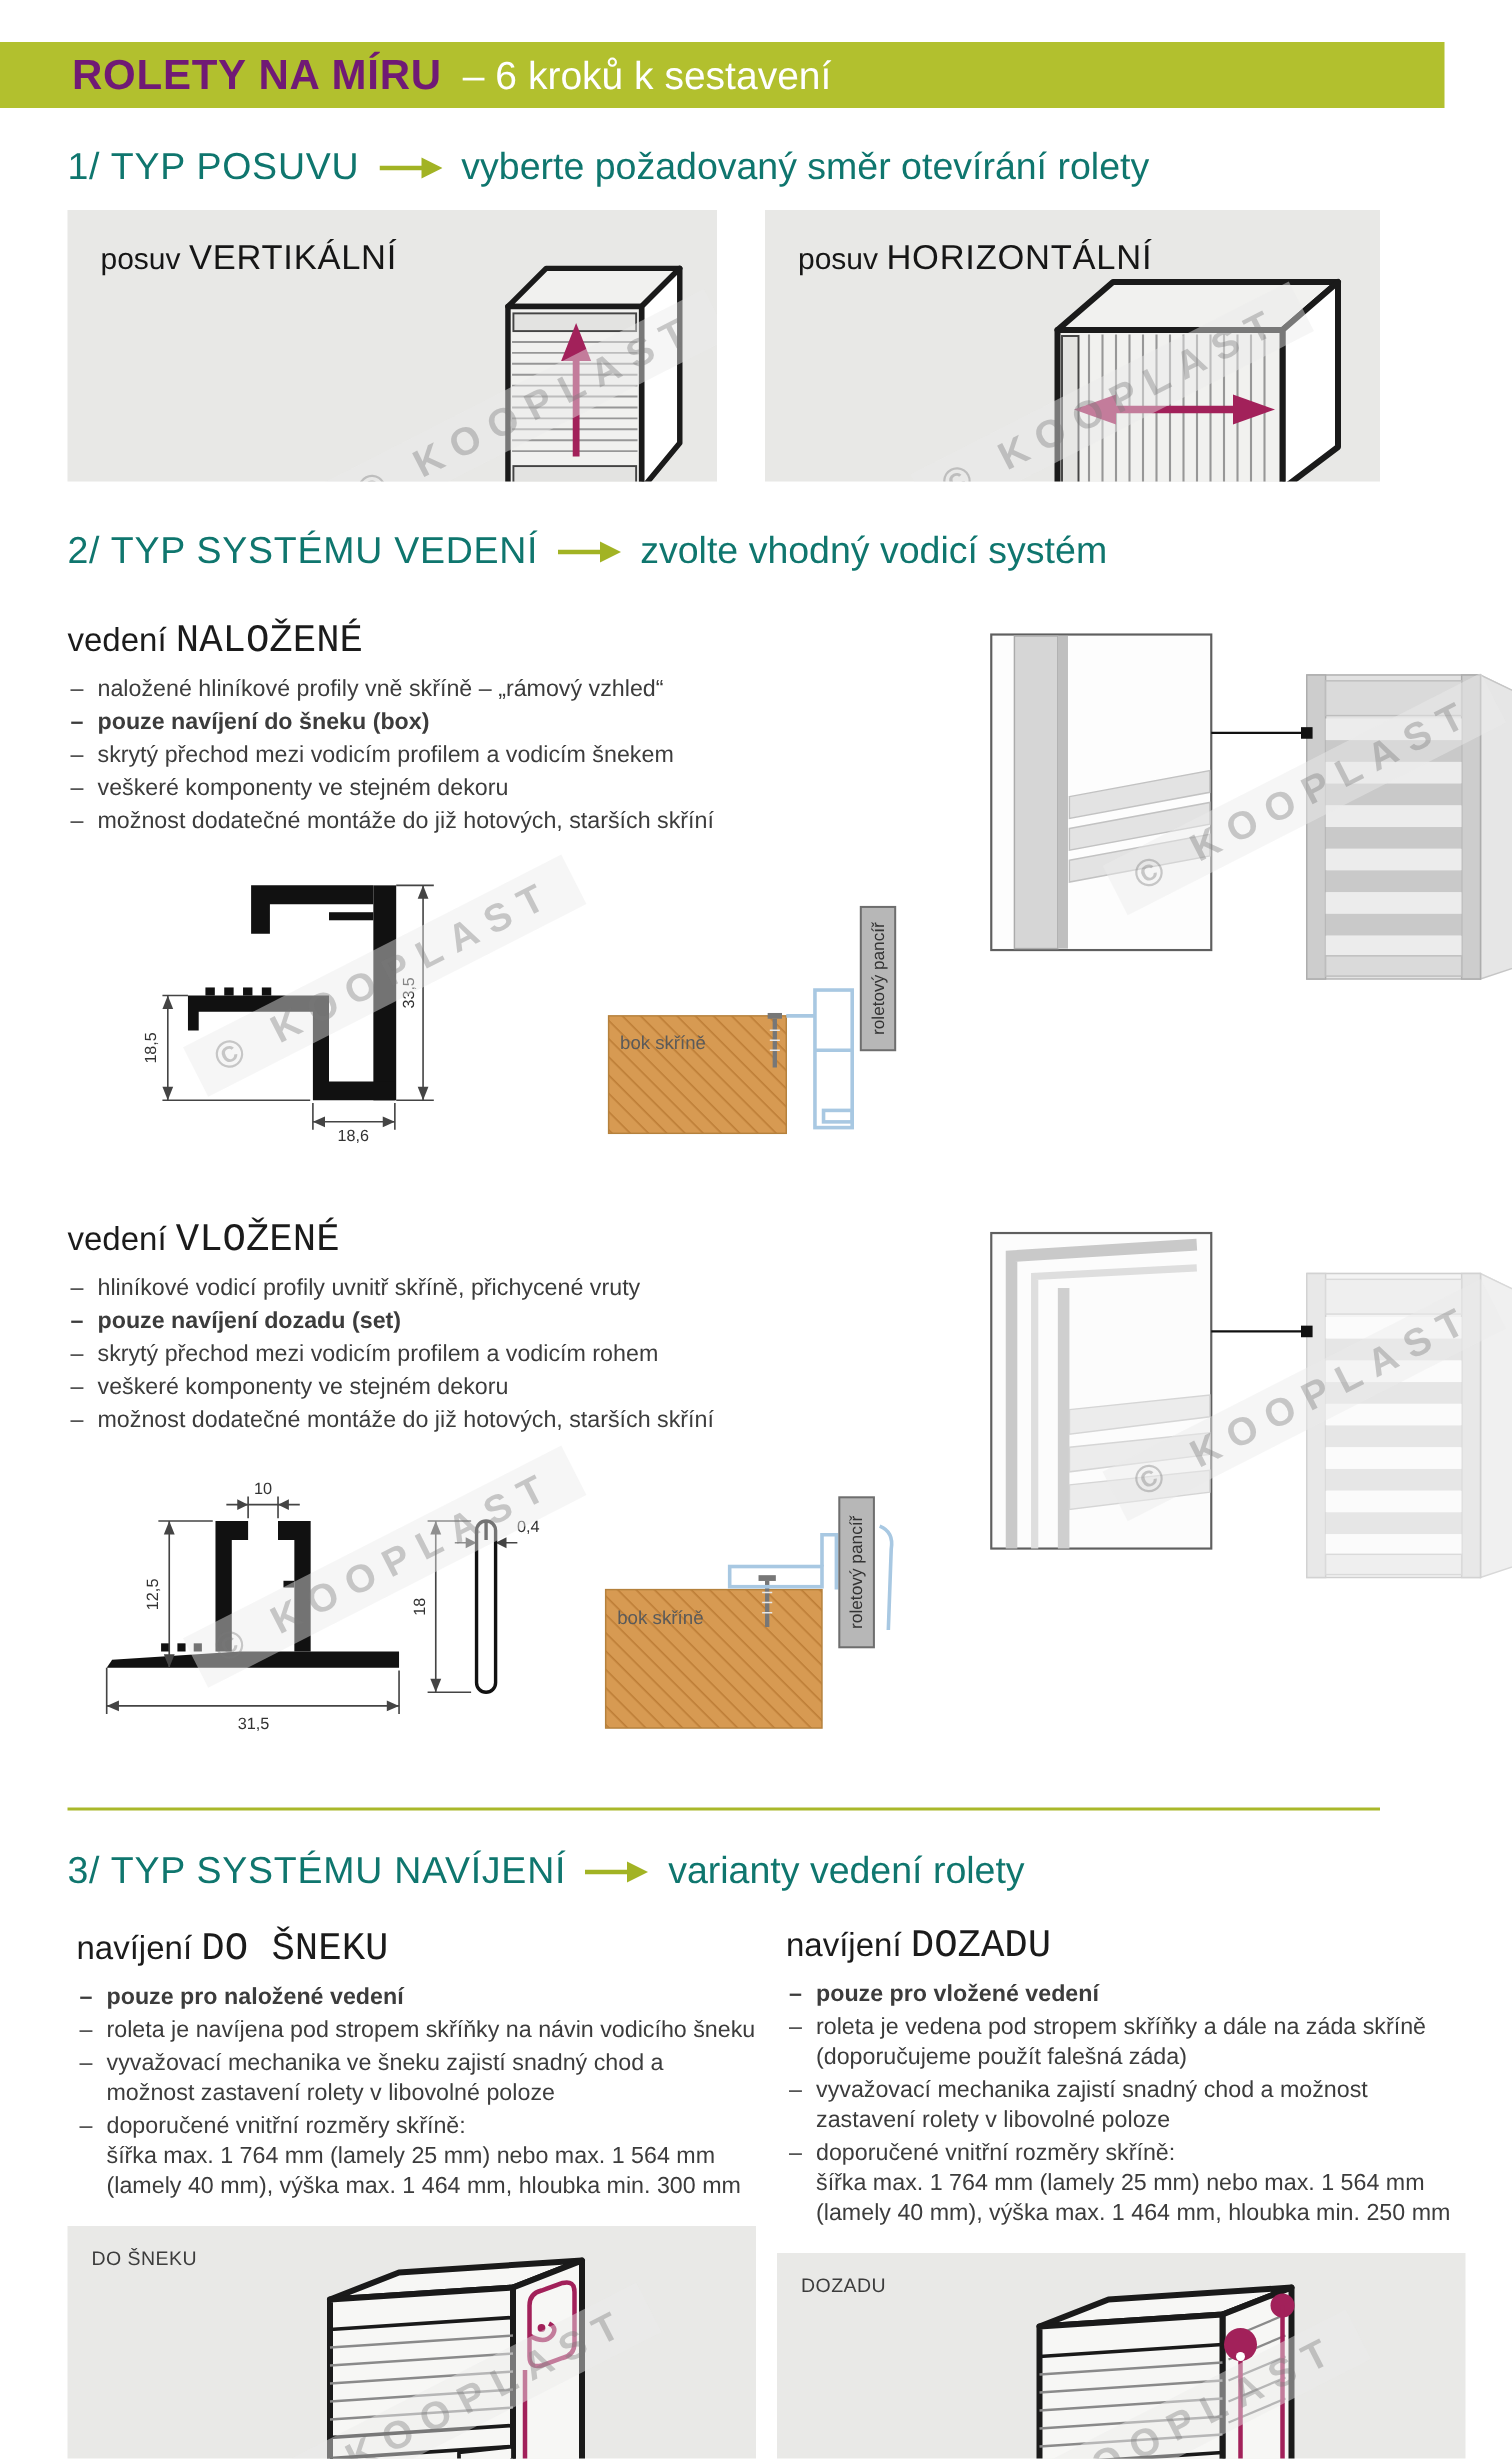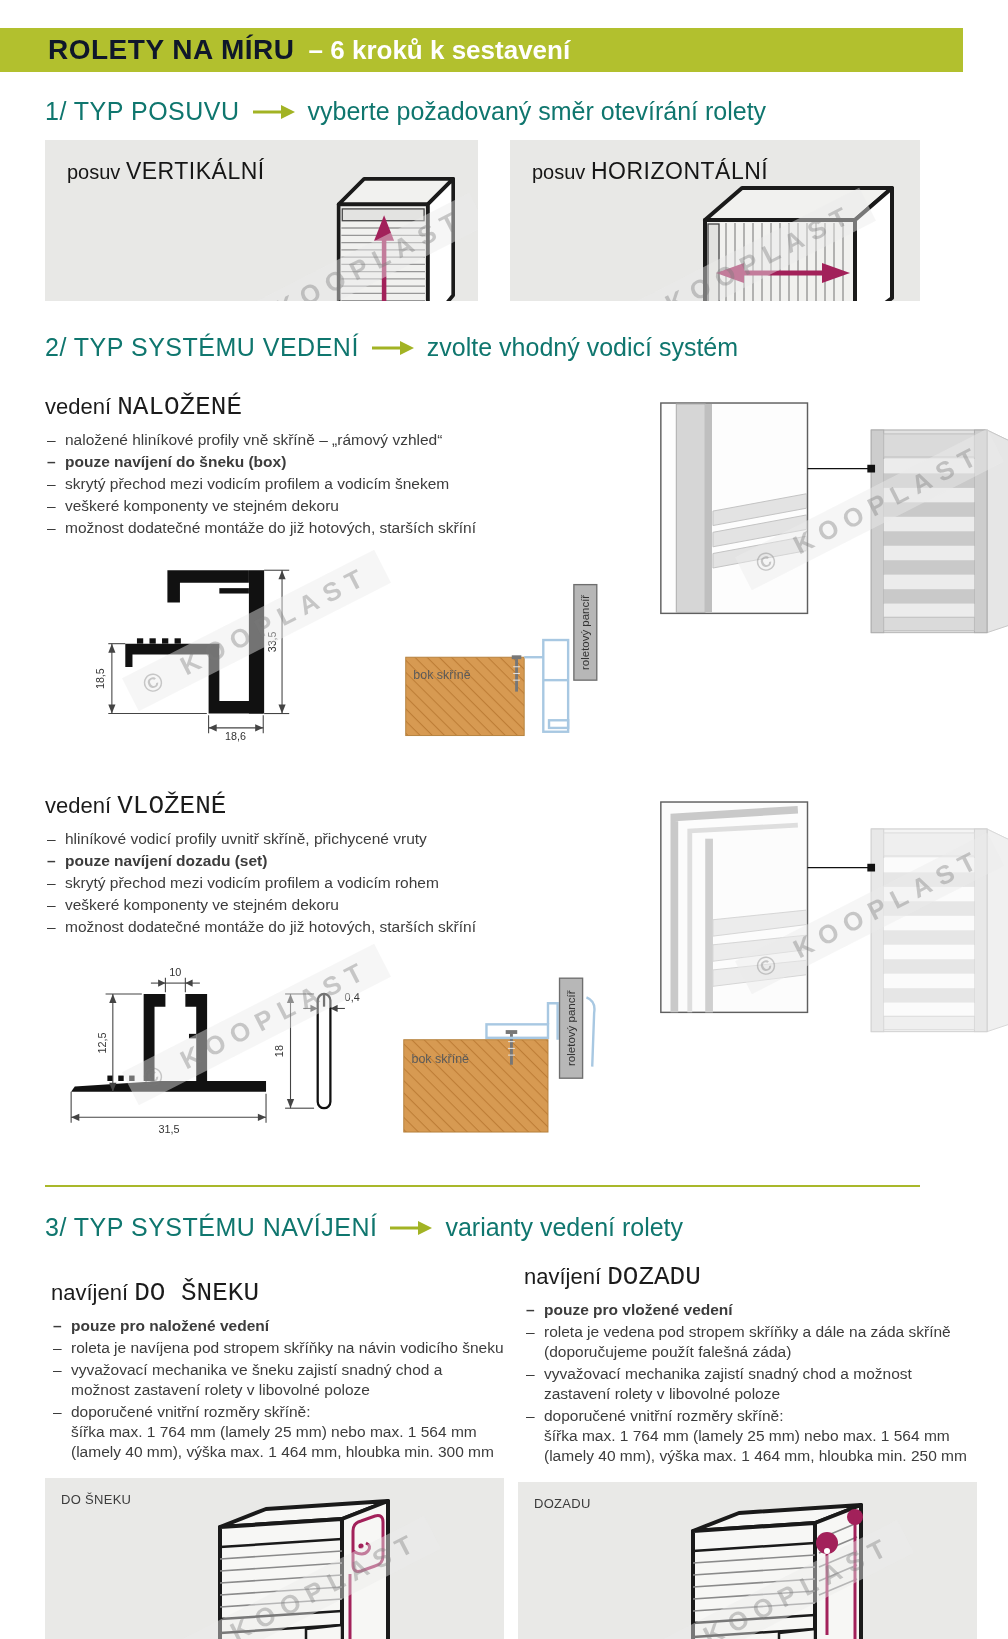--- a/index.html
+++ b/index.html
@@ -1,24 +1,24 @@
 <!DOCTYPE html>
 <html><head>
 <meta charset="utf-8">
 <style>
   html,body{margin:0;padding:0;background:#fff;}
   body{width:1008px;height:1639px;overflow:hidden;font-family:"Liberation Sans",sans-serif;color:#3a3a3a;position:relative;}
   .topbar{margin-top:28px;width:963px;height:44px;background:#b2c02e;display:flex;align-items:center;padding-left:48px;box-sizing:border-box;}
-  .topbar .t1{color:#0f172a;font-size:28px;font-weight:bold;letter-spacing:.5px;}
-  .topbar .t2{color:#fff;font-size:26px;margin-left:14px;font-weight:700;}
+  .topbar .t1{color:#701a75;font-size:28px;font-weight:bold;letter-spacing:.5px;}
+  .topbar .t2{color:#fff;font-size:26px;margin-left:14px;font-weight:400;}
   .content{padding-left:45px;}
   .step-heading{display:flex;align-items:center;gap:13px;color:#0f766e;font-size:25px;margin:25px 0 14px 0;white-space:nowrap;}
   .step-heading .num{letter-spacing:.5px;}
   .cards{display:flex;gap:32px;margin-top:6px;}
-  .card{background:#e8e8e6;height:161px;position:relative;box-sizing:border-box;padding:18px 0 0 22px;overflow:hidden;}
+  .card{background:#e8e8e6;height:181px;position:relative;box-sizing:border-box;padding:18px 0 0 22px;overflow:hidden;}
   .card.c1{width:433px;}
   .card.c2{width:410px;}
   .card-label{font-size:20px;color:#161616;}
   .card-label .caps{font-size:23px;letter-spacing:.5px;}
   .card svg{position:absolute;}
   .wm{position:absolute;transform:rotate(-27deg);color:rgba(120,120,120,.38);background:rgba(235,235,235,.45);font-size:26px;letter-spacing:8px;font-weight:bold;padding:3px 16px;white-space:nowrap;pointer-events:none;}
   .block-row{display:flex;align-items:flex-start;margin-top:8px;}
   .block-left{width:560px;}
   .block-right{width:402px;margin-left:auto;margin-right:-42px;position:relative;height:275px;}
   .block-title{font-size:22px;color:#1b1b1b;margin:16px 0 8px 0;}
@@ -370,21 +370,21 @@
         <line x1="0" y1="8" x2="30" y2="8" stroke="#a2b324" stroke-width="3"></line>
         <polygon points="28,1 42,8 28,15" fill="#a2b324"></polygon>
       </svg>
     <span>varianty vedení rolety</span>
   </div>
 
   <div class="cols">
 
     <div class="col">
       <div class="inner">
-        <div class="block-title" style="margin-top:22px">
+        <div class="block-title" style="margin-top:8px">
           <span>navíjení </span><span class="caps">DO ŠNEKU</span>
         </div>
         <ul class="bullets">
           <li class="b"><span>pouze pro naložené vedení</span></li>
           <li><span>roleta je navíjena pod stropem skříňky na návin vodicího šneku</span></li>
           <li><span>vyvažovací mechanika ve šneku zajistí snadný chod a možnost zastavení rolety v libovolné poloze</span></li>
           <li><span>doporučené vnitřní rozměry skříně:</span><div>šířka max. 1 764 mm (lamely 25 mm) nebo max. 1 564 mm (lamely 40 mm), výška max. 1 464 mm, hloubka min. 300 mm</div></li>
         </ul>
       </div>
       <div class="imgbox">

